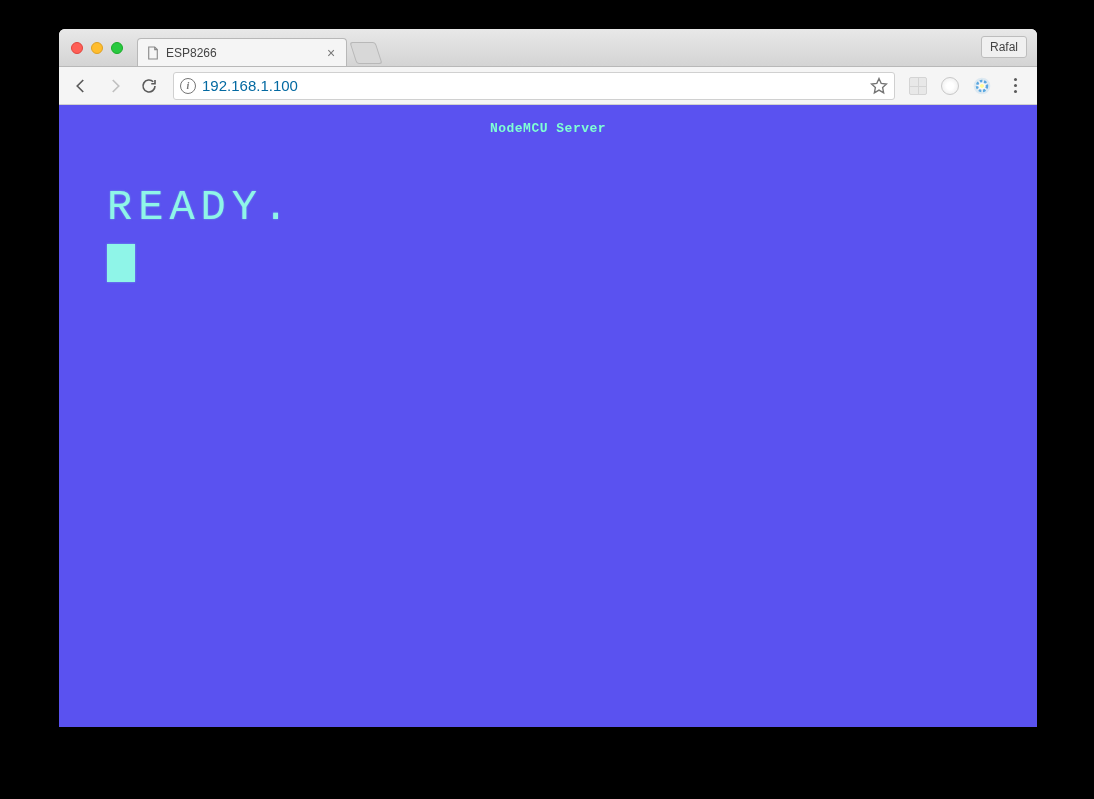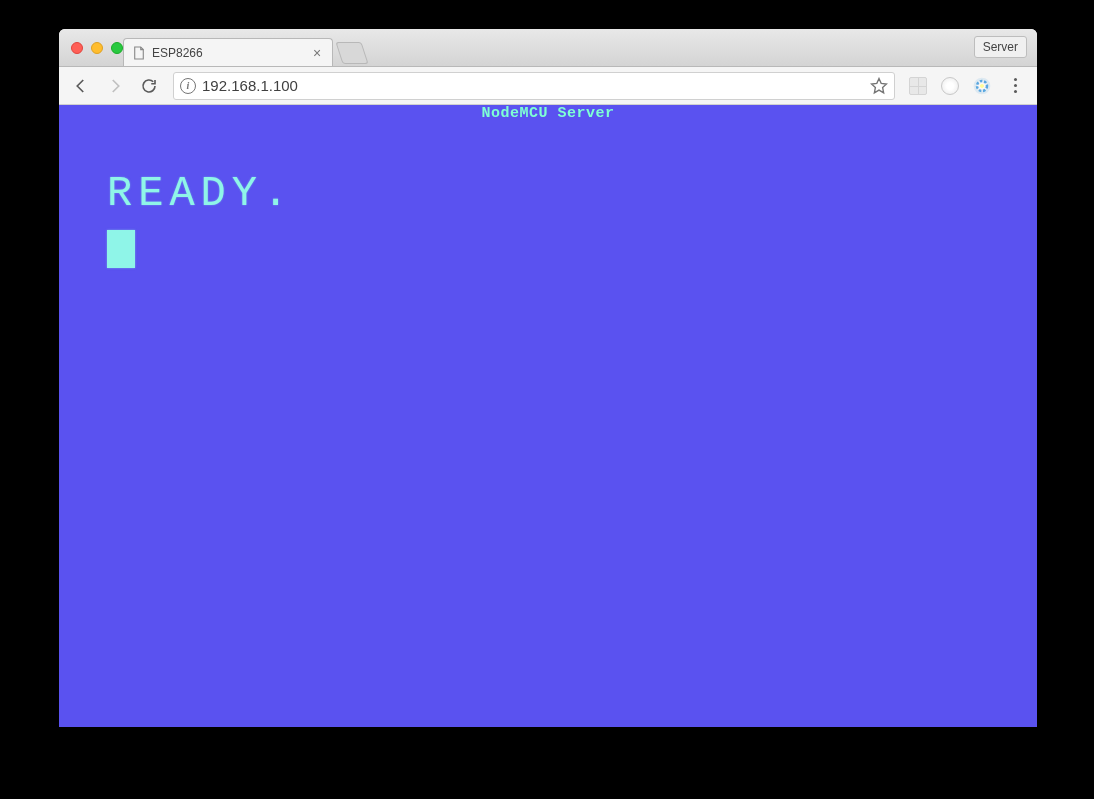--- a/index.html
+++ b/index.html
@@ -46,20 +46,21 @@
       width: 12px;
       height: 12px;
       border-radius: 50%;
     }
     .light.red { background: #ff5f57; border: 0.5px solid #e0443e; }
     .light.yellow { background: #ffbd2e; border: 0.5px solid #dea123; }
     .light.green { background: #28c940; border: 0.5px solid #1aab29; }
     .tabs-row {
       display: flex;
       align-items: flex-end;
+      margin-left: 14px;
       height: 100%;
     }
     .tab {
       height: 28px;
       width: 210px;
       background: #f5f5f5;
       border: 1px solid #b8b8b8;
       border-bottom: none;
       border-radius: 4px 4px 0 0;
       display: flex;
@@ -159,21 +160,21 @@
       font-size: 10px;
       color: #757575;
       font-family: Georgia, serif;
       font-style: italic;
       font-weight: bold;
       flex-shrink: 0;
     }
     .url-text {
       flex: 1;
       font-size: 15px;
-      color: #404040;
+      color: #0369a1;
       outline: none;
       border: none;
     }
     .star-icon {
       width: 18px;
       height: 18px;
       color: #757575;
       cursor: pointer;
     }
     .ext-icon {
@@ -231,23 +232,23 @@
       border-radius: 50%;
     }
     .viewport {
       flex: 1;
       background: #5a52f0;
       position: relative;
       overflow: hidden;
     }
     .server-title {
       text-align: center;
-      padding-top: 0;
+      padding-top: 16px;
       font-family: "Courier New", monospace;
-      font-size: 15px;
+      font-size: 13px;
       font-weight: bold;
       color: #7fffd4;
       letter-spacing: 0.5px;
     }
     .terminal {
       padding: 48px 48px 0 48px;
     }
     .ready-text {
       font-family: "Courier New", monospace;
       font-size: 42px;
@@ -282,21 +283,21 @@
             <path d="M2 1 h7 l3 3 v11 h-10 z"></path>
             <path d="M9 1 v3 h3"></path>
           </svg>
         </span>
         <span class="tab-title">ESP8266</span>
         <span class="tab-close">×</span>
       </div>
       <div class="new-tab"></div>
     </div>
     <div class="profile-badge">
-      <span>Server</span>
+      <span>Rafal</span>
     </div>
   </div>
 
   <div class="toolbar">
     <div class="nav-btn">
       <svg viewBox="0 0 24 24" fill="none" stroke="currentColor" stroke-width="2.2">
           <path d="M15 4 L7 12 L15 20"></path>
         </svg>
     </div>
     <div class="nav-btn disabled">

